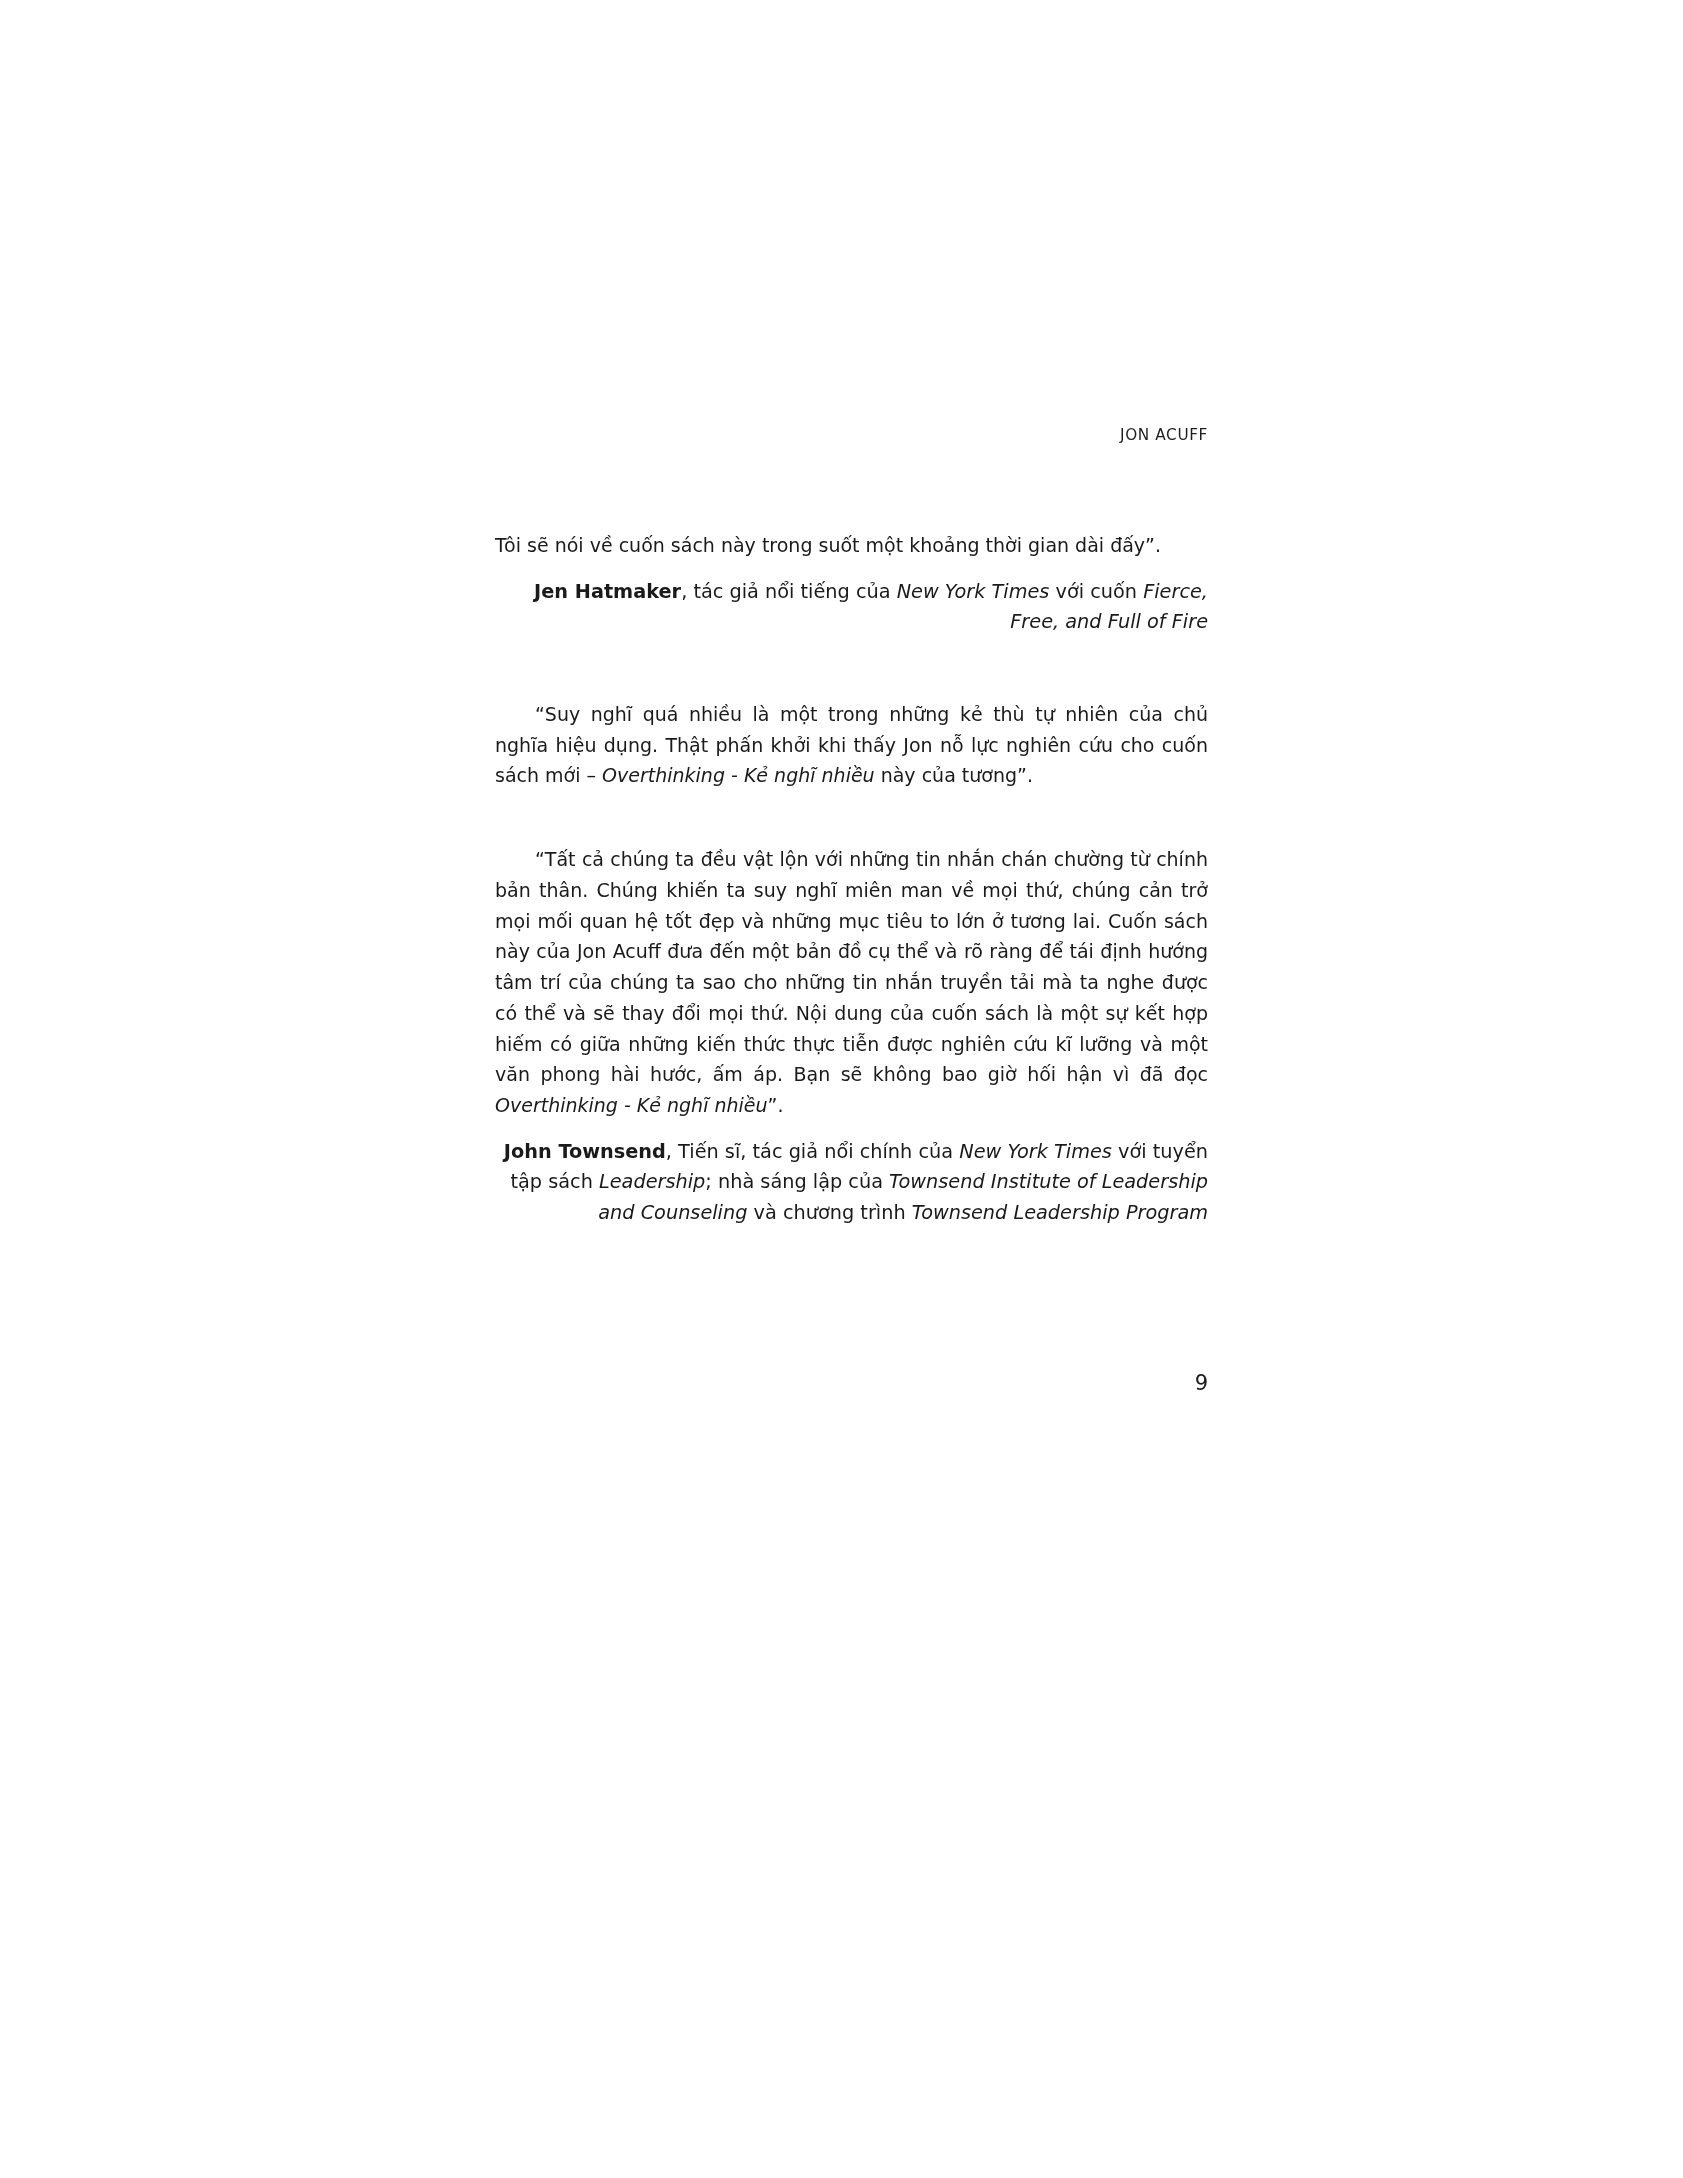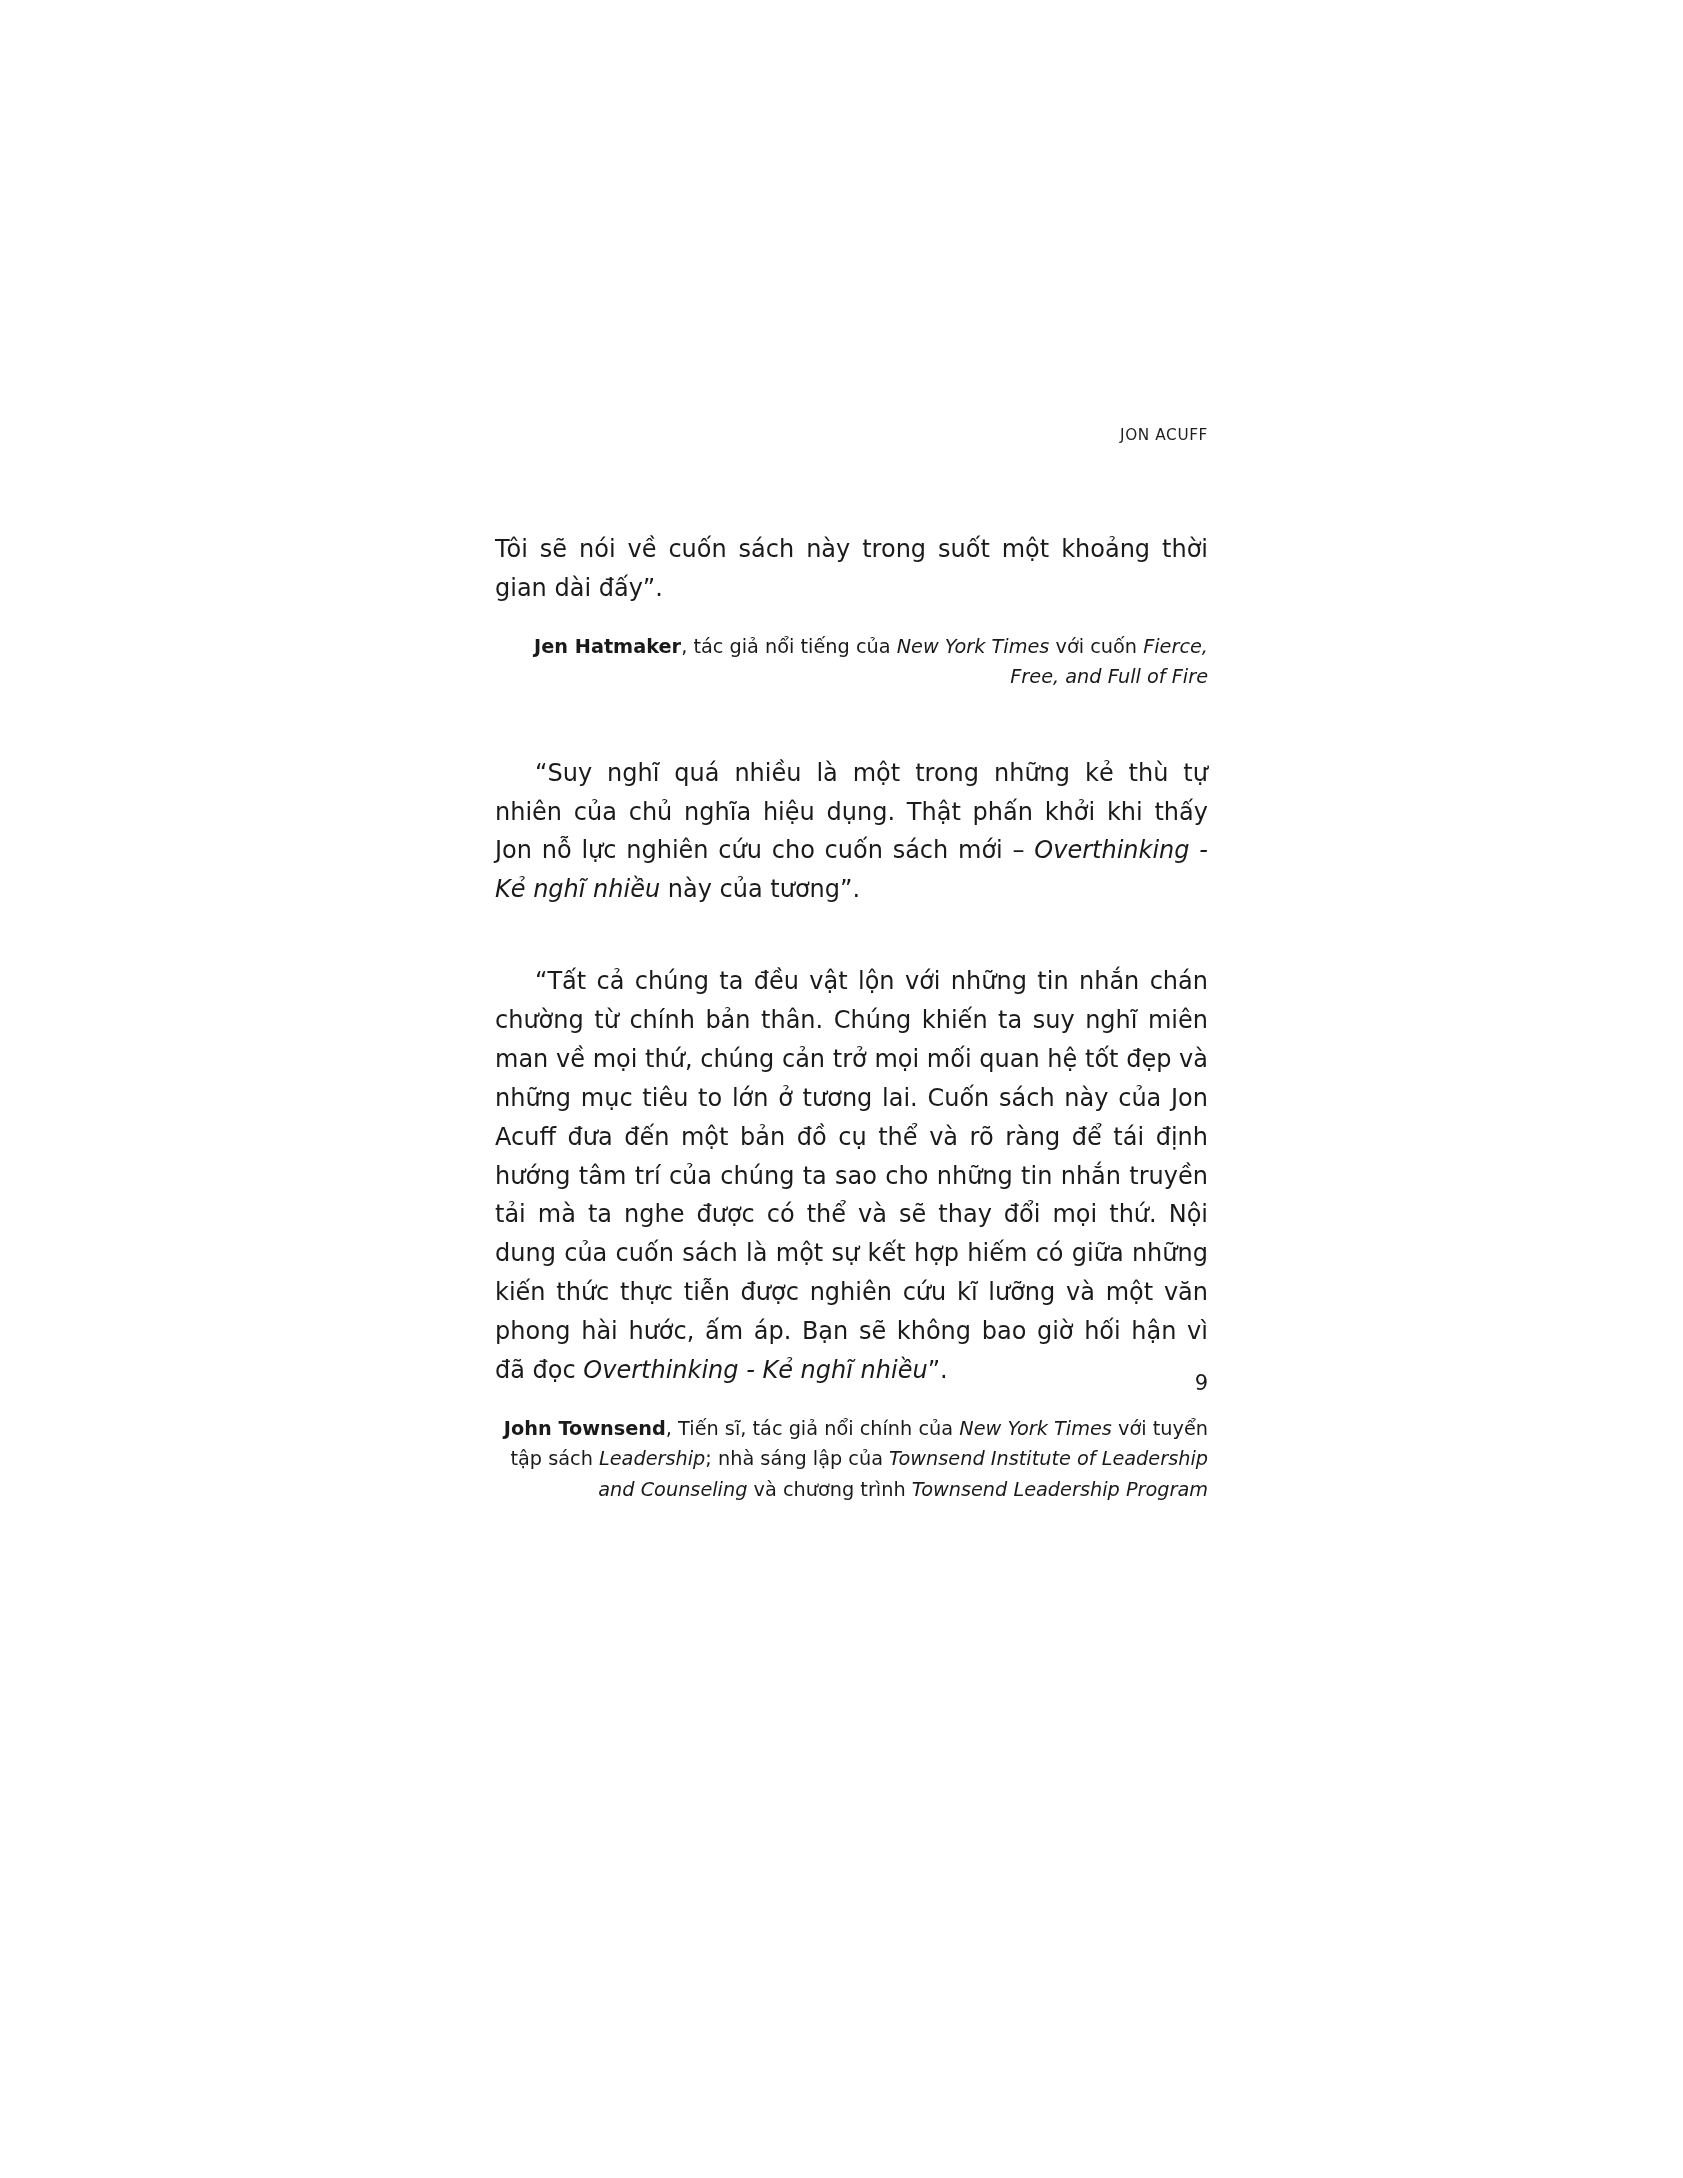--- a/index.html
+++ b/index.html
@@ -24,39 +24,39 @@
     width: 713px;
   }
   .running-head {
     text-align: right;
     font-size: 15.3px;
     letter-spacing: 0.6px;
     color: #1f1f1f;
     margin-bottom: 86px;
   }
   .para {
-    font-size: 24px;
+    font-size: 19px;
     line-height: 1.62;
     text-align: justify;
     text-justify: inter-word;
     color: #1a1a1a;
     margin: 0;
   }
   .para.first-block {
     text-indent: 0;
   }
   .para.indented {
     text-indent: 40px;
   }
   .attrib {
     font-size: 19.3px;
     line-height: 1.58;
     text-align: right;
     color: #1a1a1a;
-    margin-top: 24px;
+    margin-top: 16px;
   }
   .attrib .nm {
     font-weight: bold;
   }
   .attrib i, .para i {
     font-style: italic;
   }
   .gap-lg {
     height: 61px;
   }

